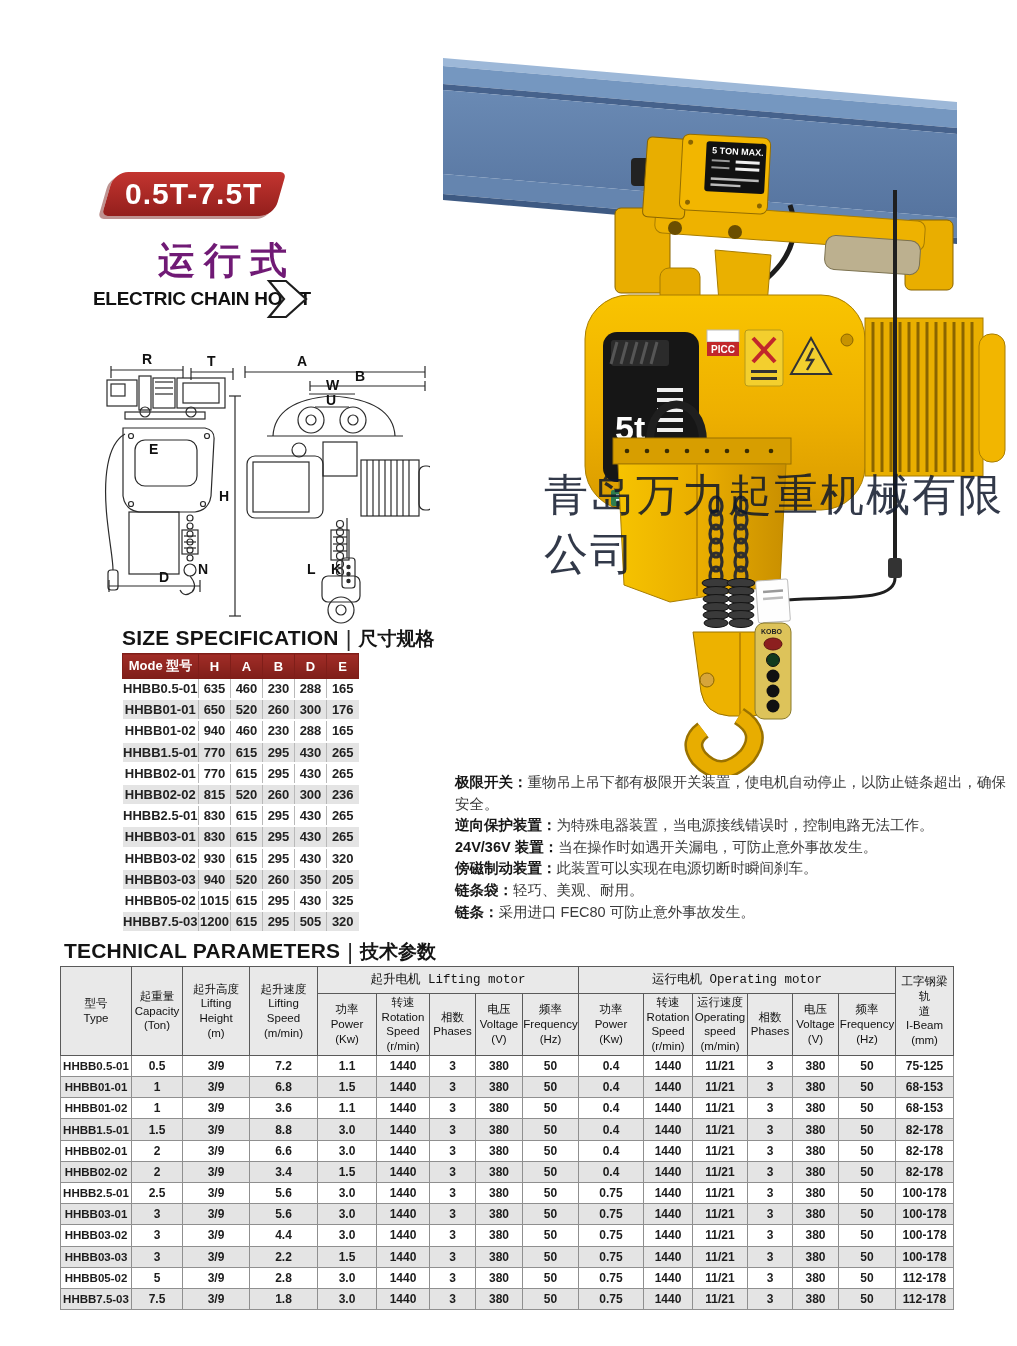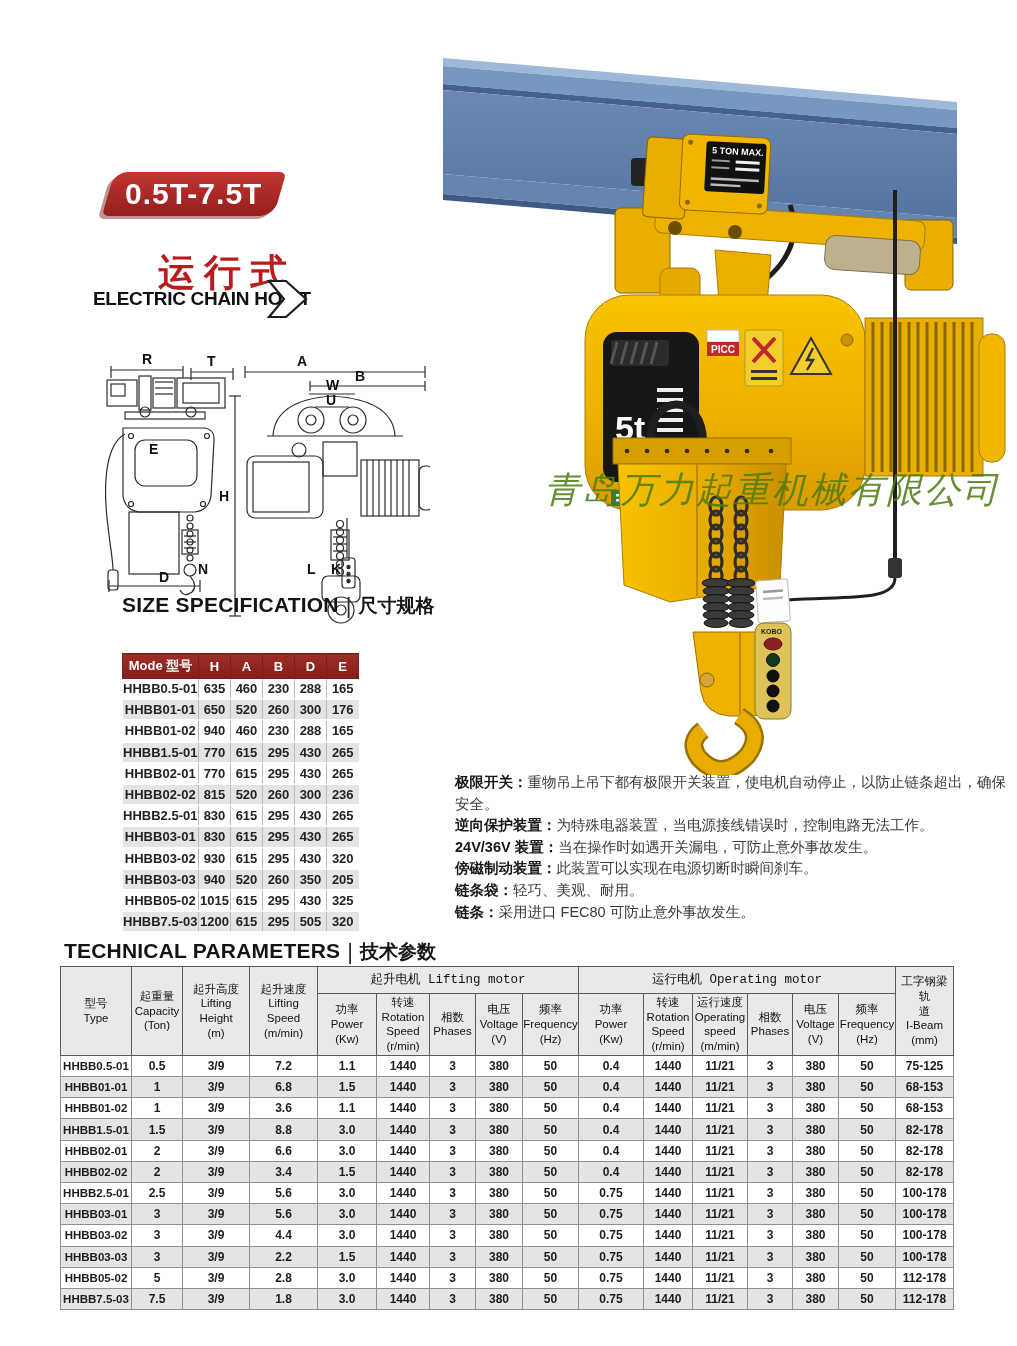--- a/index.html
+++ b/index.html
@@ -7,33 +7,33 @@
        font-family:"Liberation Sans","DejaVu Sans",sans-serif;color:#1a1a1a;}
   .abs{position:absolute;}
 
   
   .badge{left:108px;top:172px;width:172px;height:44px;background:linear-gradient(180deg,#c33530,#931f1c);
          transform:skewX(-16deg);border-radius:14px 6px 14px 6px;box-shadow:-3px 3px 0 rgba(110,15,12,.45);
          display:flex;align-items:center;justify-content:center;}
   .badge span{transform:skewX(16deg);color:#fff;font-weight:bold;font-size:30px;letter-spacing:1px;}
 
   
-  .cn-title{left:158px;top:248px;color:#b91c1c;font-size:37px;font-weight:bold;letter-spacing:9px;}
+  .cn-title{left:158px;top:236px;color:#701a75;font-size:37px;font-weight:bold;letter-spacing:9px;}
   .en-title{left:93px;top:288px;font-size:19px;font-weight:bold;letter-spacing:-0.3px;color:#111;}
   .arrow-svg{left:266px;top:278px;}
 
   
-  .watermark{left:544px;top:466px;font-size:36px;color:#4d7c0f;opacity:.85;letter-spacing:2px;z-index:6;font-style:italic;}
+  .watermark{left:544px;top:466px;font-size:44px;color:#0f172a;opacity:.85;letter-spacing:2px;z-index:6;}
 
   
   .sec-title{font-weight:bold;white-space:nowrap;}
   .sec-title .en{font-size:21px;letter-spacing:0.2px;color:#141414;}
   .sec-title .bar{font-size:22px;font-weight:400;color:#2a2a2a;margin:0 7px;position:relative;top:1px;}
   .sec-title .cn{font-size:19px;color:#141414;}
-  #size-title{left:122px;top:592px;text-align:center;}
+  #size-title{left:122px;top:625px;text-align:center;}
   #tech-title{left:64px;top:938px;}
 
   
   #size-table{left:122px;top:653px;width:236px;border-collapse:collapse;table-layout:fixed;}
   #size-table th{background:linear-gradient(180deg,#a12d27,#7f1e19);color:#fff;font-size:13px;font-weight:bold;
                  height:22px;border:1px solid #7f1e19;margin-left:24px;}
   #size-table td{height:19.2px;text-align:center;font-size:13px;font-weight:bold;color:#222;
                  border-right:1px solid #b9b9b9;border-bottom:2px solid #fff;background:#fff;padding:0;}
   #size-table tr.alt td{background:#e4e4e4;}
   #size-table td:last-child{border-right:none;}

